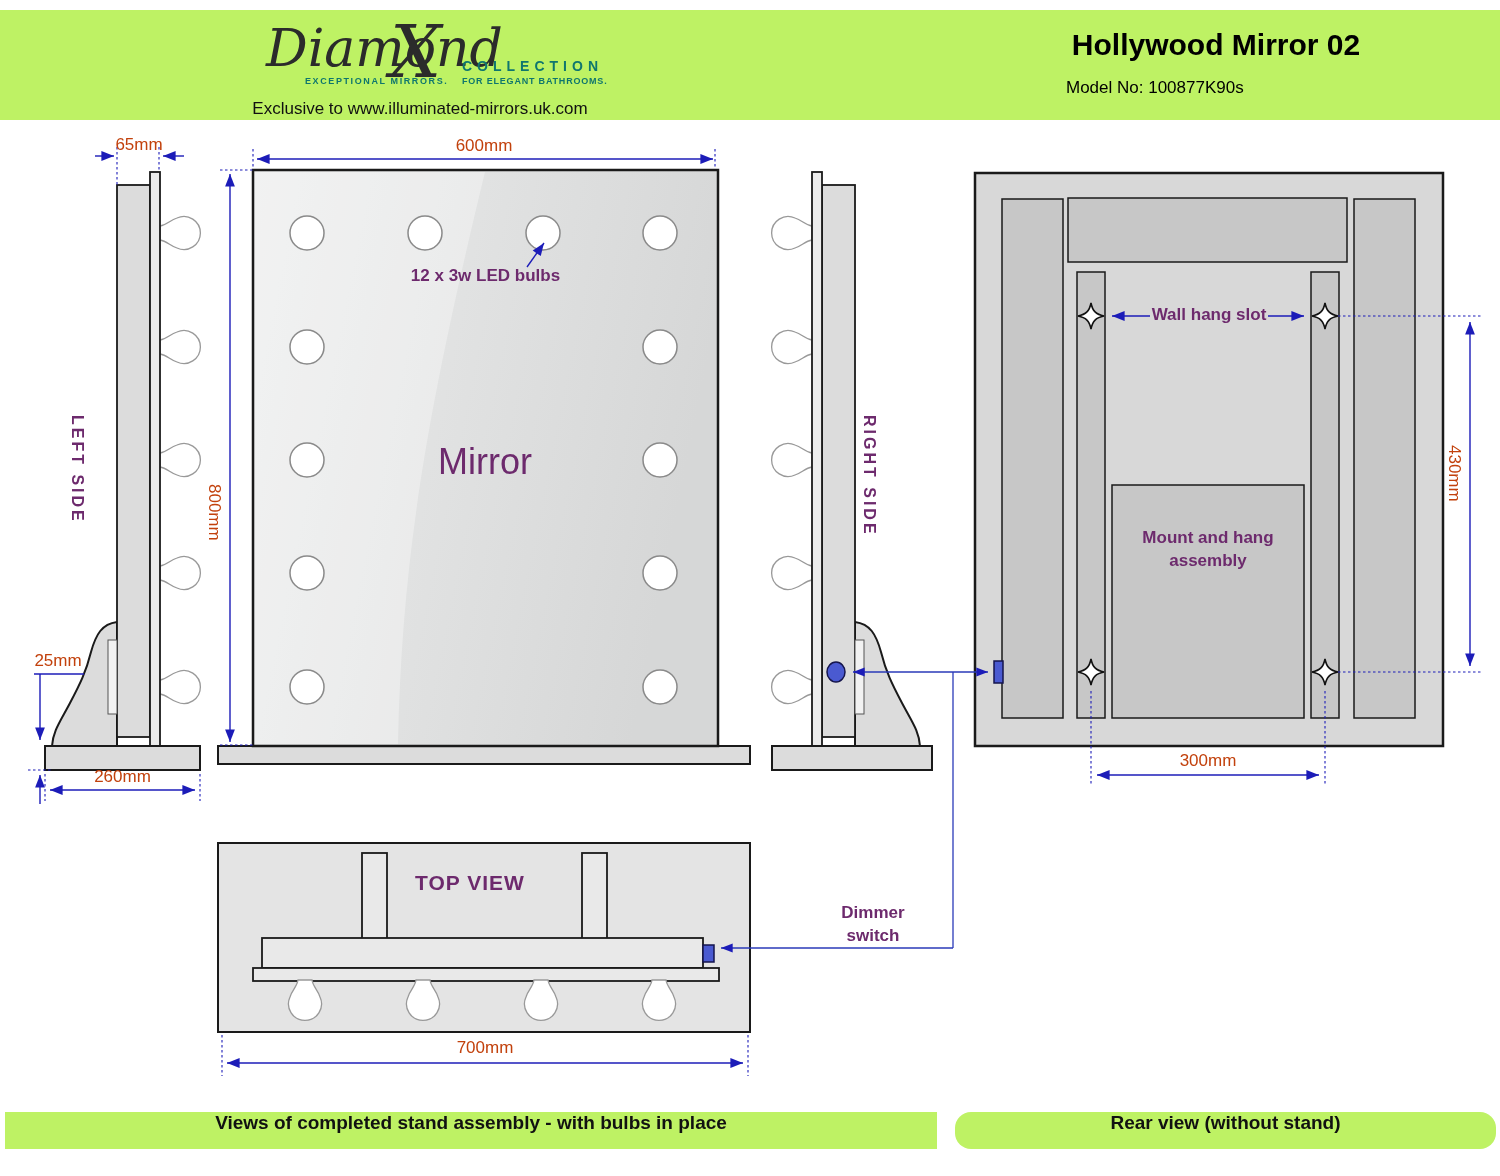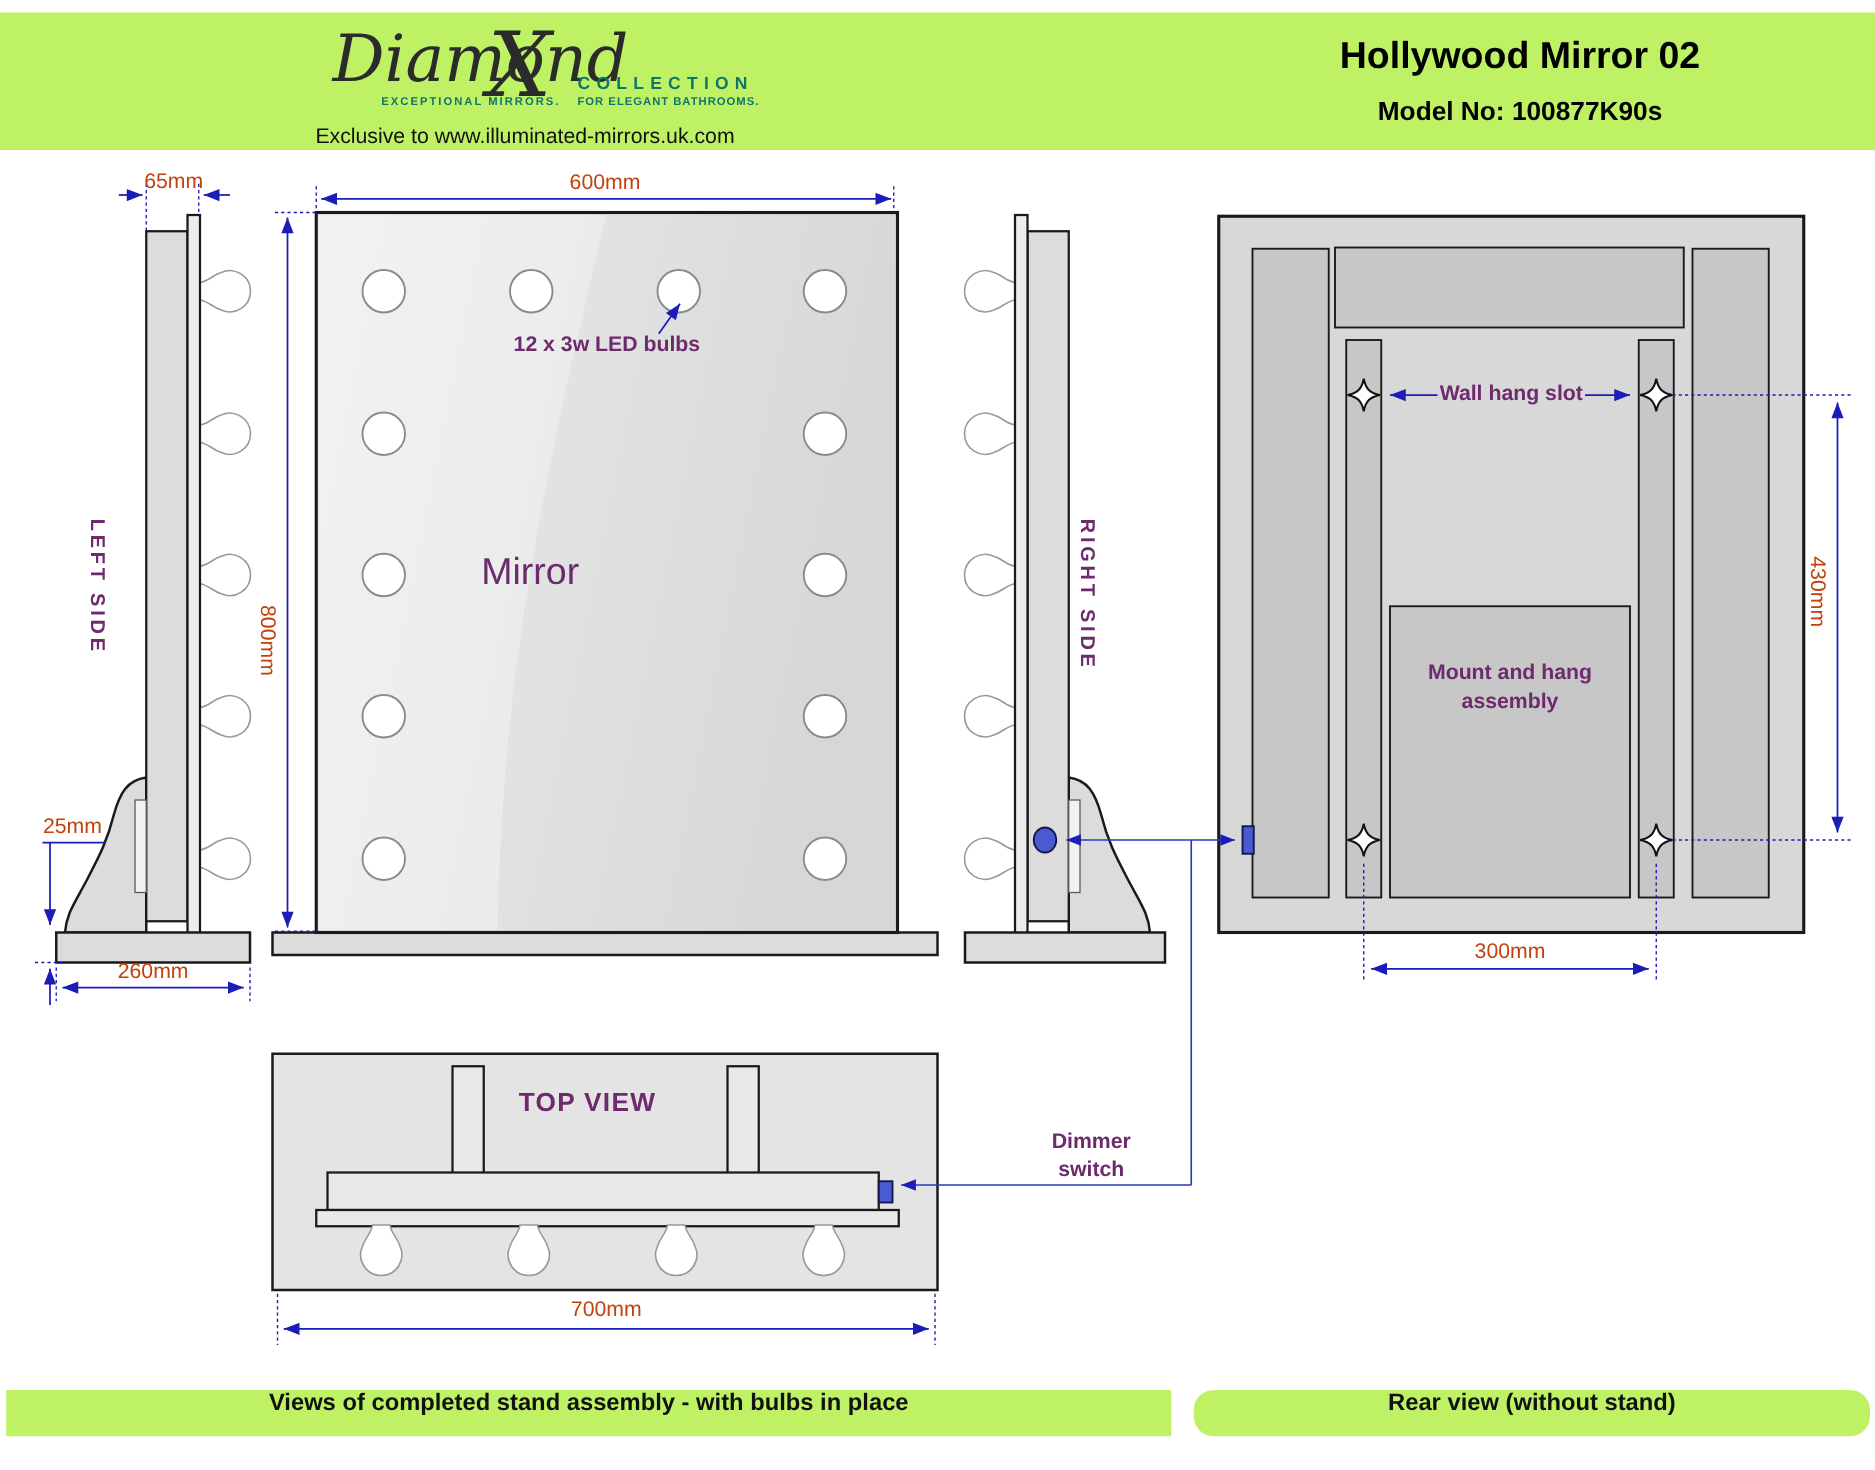--- a/index.html
+++ b/index.html
@@ -5,24 +5,24 @@
   html,body{margin:0;padding:0;background:#fff;}
   .canvas{position:relative;width:1500px;height:1176px;background:#ffffff;overflow:hidden;
           font-family:"Liberation Sans", sans-serif;}
   .abs{position:absolute;}
   svg{position:absolute;left:0;top:0;}
   .bar{position:absolute;background:#bef264;display:flex;align-items:flex-start;justify-content:center;}
   .dim{position:absolute;color:#c2410c;font-weight:normal;font-size:17px;text-align:center;white-space:nowrap;}
   .plabel{position:absolute;color:#6d2a6d;font-weight:bold;font-size:17px;text-align:center;}
   .vert{writing-mode:vertical-rl;white-space:nowrap;}
   .sideLabel{position:absolute;color:#6d2a6d;font-weight:bold;font-size:16px;letter-spacing:3px;writing-mode:vertical-rl;white-space:nowrap;}
-  .mirrorLabel{position:absolute;color:#6d2a6d;font-size:30px;font-weight:400;text-align:left;}
+  .mirrorLabel{position:absolute;color:#6d2a6d;font-size:36px;font-weight:400;text-align:center;}
   .topViewLabel{position:absolute;color:#6d2a6d;font-size:21px;font-weight:bold;text-align:center;letter-spacing:1px;}
   .hTitle{position:absolute;color:#000;font-weight:bold;font-size:30px;text-align:center;white-space:nowrap;}
-  .hModel{position:absolute;color:#000;font-weight:bold;font-size:21px;text-align:center;white-space:nowrap;}
+  .hModel{position:absolute;color:#000;font-weight:normal;font-size:17px;text-align:left;white-space:nowrap;}
   .footTxt{color:#111;font-weight:bold;font-size:19px;text-align:center;}
   .logoScript{position:absolute;font-family:"DejaVu Serif", serif;font-style:italic;color:#2b2b2b;white-space:nowrap;}
   .logoSmall{position:absolute;color:#0f766e;font-weight:bold;white-space:nowrap;}
 </style>
 </head>
 <body>
 
 <div class="canvas">
 
   <div class="bar" style="left:0;top:10px;width:1500px;height:110px;"></div>

